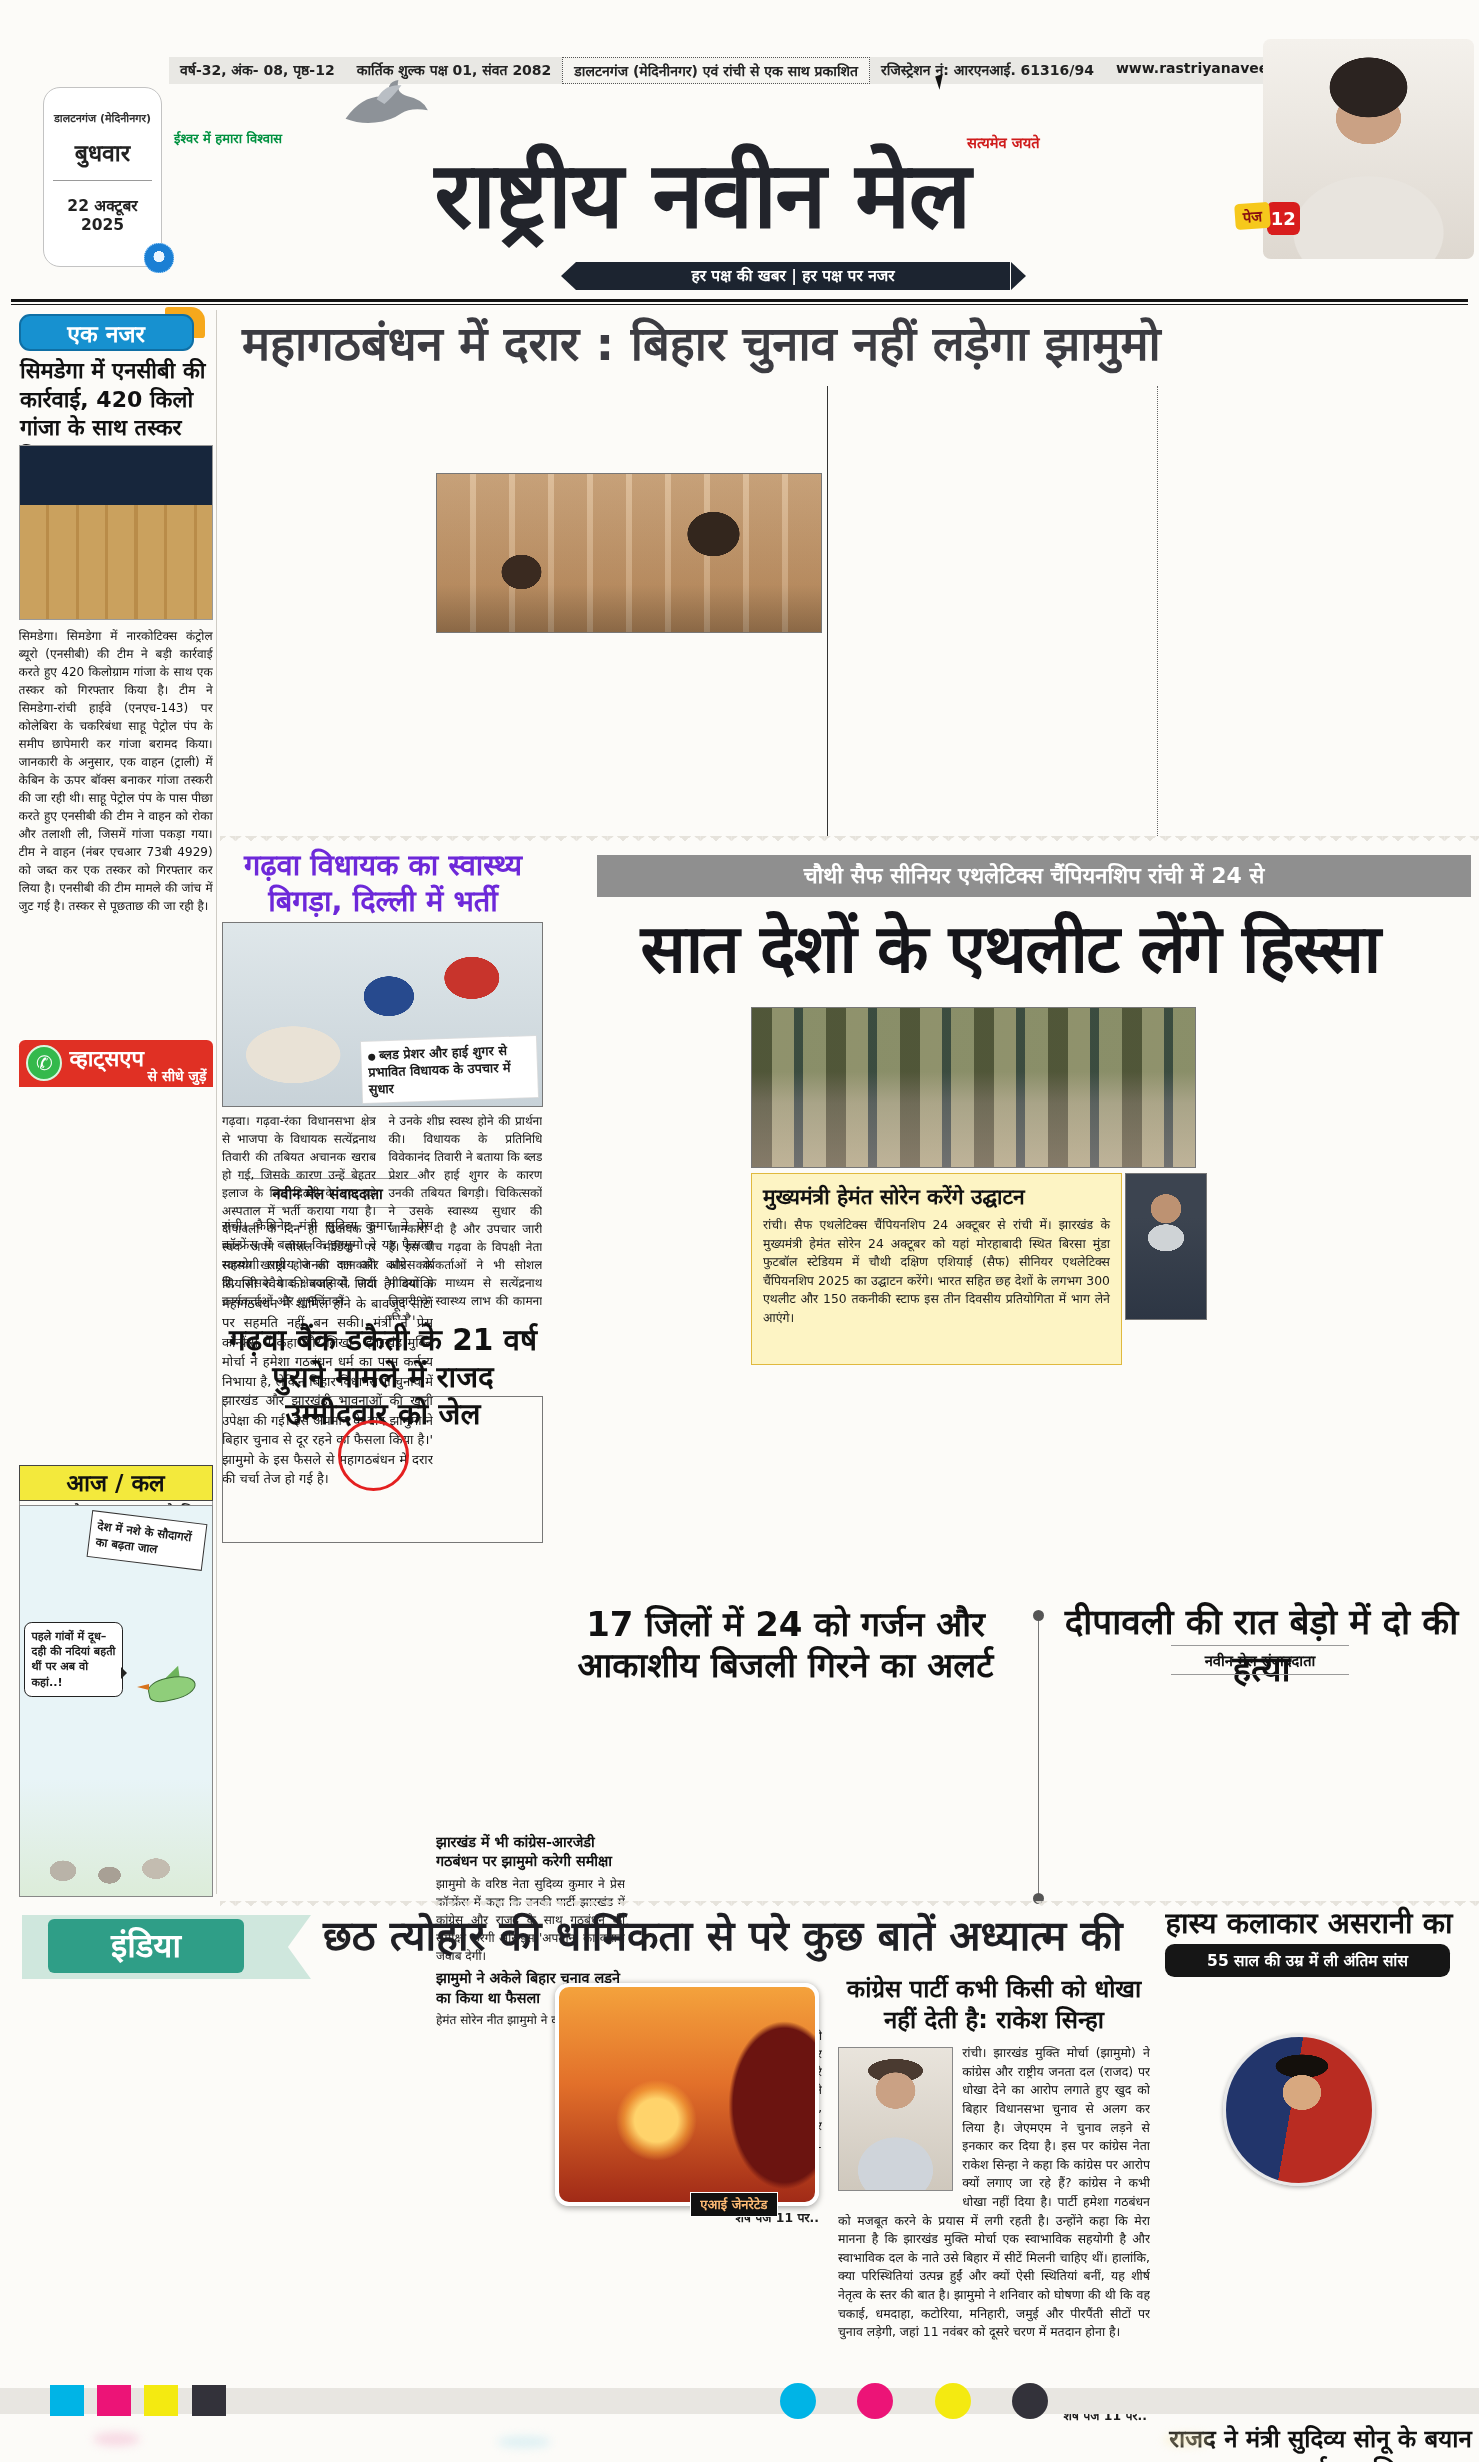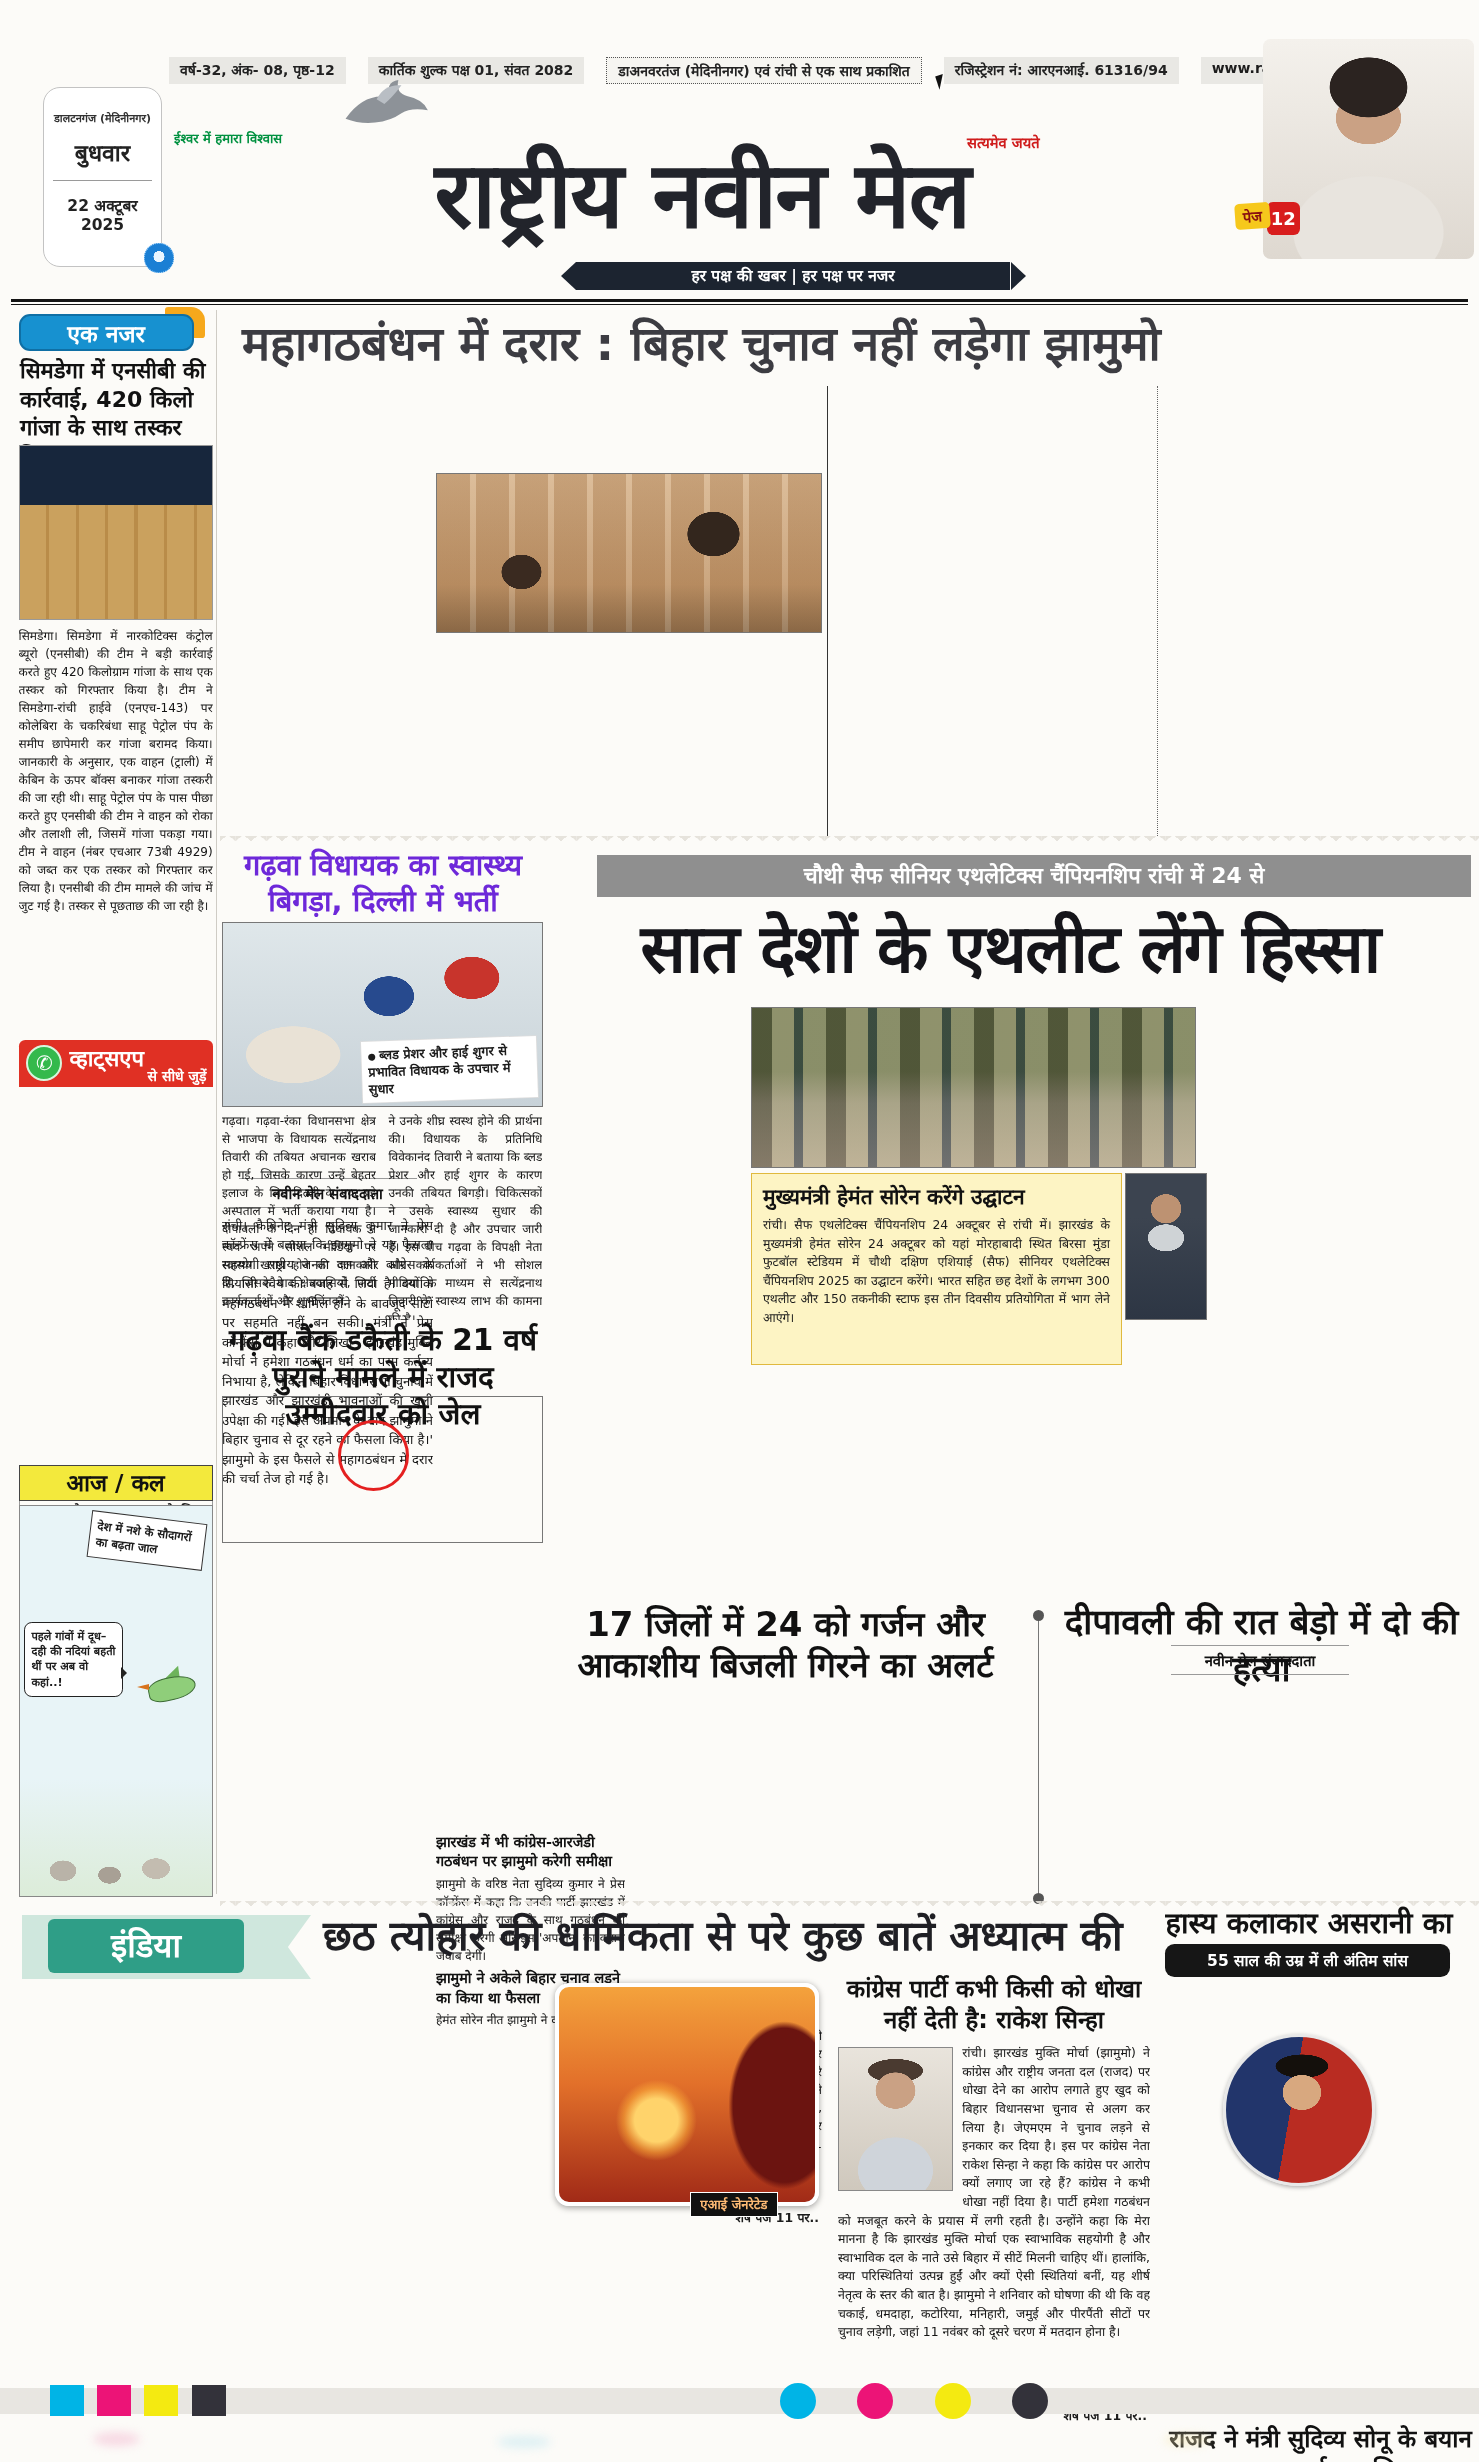--- a/index.html
+++ b/index.html
@@ -8,21 +8,21 @@
   #paper{ position:relative; width:1479px; height:2462px; background:#fcfbf8; overflow:hidden; margin:0 auto; }
 
   .abs{ position:absolute; }
   .col{ position:relative; overflow:hidden; }
   .body-txt{ font-size:12px; line-height:1.5; text-align:justify; color:#141414; }
   .body-txt.t16{ font-size:12.4px; }
   .body-txt.t17{ font-size:13px; }
   .jump{ position:absolute; right:3.1px; bottom:0; background:#fcfbf8; font-weight:bold; font-size:12.4px; padding-left:7.8px; }
 
   
-  .topbar{ left:169px; top:57px; width:1148px; display:flex; gap:22px; align-items:stretch; }
+  .topbar{ left:169px; top:57px; width:1148px; display:flex; gap:0; align-items:stretch; }
   .topseg{ background:#e9e8e4; color:#222; font-weight:bold; font-size:14px; padding:3.1px 11px; white-space:nowrap; }
   .topseg.dotted{ background:#f6f5f1; border:0.8px dotted #555; }
   .topseg.site{ color:#1c1c1c; }
   .cursor-arrow{ position:absolute; left:937px; top:74px; width:0; height:0; border-left:8.5px solid #111; border-right:6.2px solid transparent; border-bottom:14px solid transparent; transform:rotate(-18deg); }
 
   
   .datebox{ left:43px; top:87px; width:119px; height:180px; border:1.6px solid #c3c3c3; border-radius:17px; text-align:center; padding-top:22px; background:#fff; }
   .datebox .place{ font-size:11px; color:#333; font-weight:bold; }
   .datebox .day{ font-size:23px; font-weight:bold; color:#222; margin-top:11px; }
   .datebox hr{ border:none; border-top:1.6px solid #9a9a9a; margin:12.4px 9.3px; }
@@ -187,21 +187,21 @@
   .smudge{ position:absolute; border-radius:50%; filter:blur(4.7px); opacity:.5; }
 </style>
 </head>
 <body>
 
 <div id="paper">
 
   <div class="abs topbar">
     <div class="topseg">वर्ष-32, अंक- 08, पृष्ठ-12</div>
     <div class="topseg">कार्तिक शुल्क पक्ष 01, संवत 2082</div>
-    <div class="topseg dotted">डाअनवरतंज (मेदिनीनगर) एवं रांची से एक साथ प्रकाशित</div>
+    <div class="topseg dotted">डालटनगंज (मेदिनीनगर) एवं रांची से एक साथ प्रकाशित</div>
     <div class="topseg">रजिस्ट्रेशन नं: आरएनआई. 61316/94</div>
     <div class="topseg site">www.rastriyanaveenmail.com</div>
   </div>
   <div class="cursor-arrow"></div>
 
   <div class="abs datebox">
     <div class="place">डालटनगंज (मेदिनीनगर)</div>
     <div class="day">बुधवार</div>
     <hr>
     <div class="date">22 अक्टूबर 2025</div>

